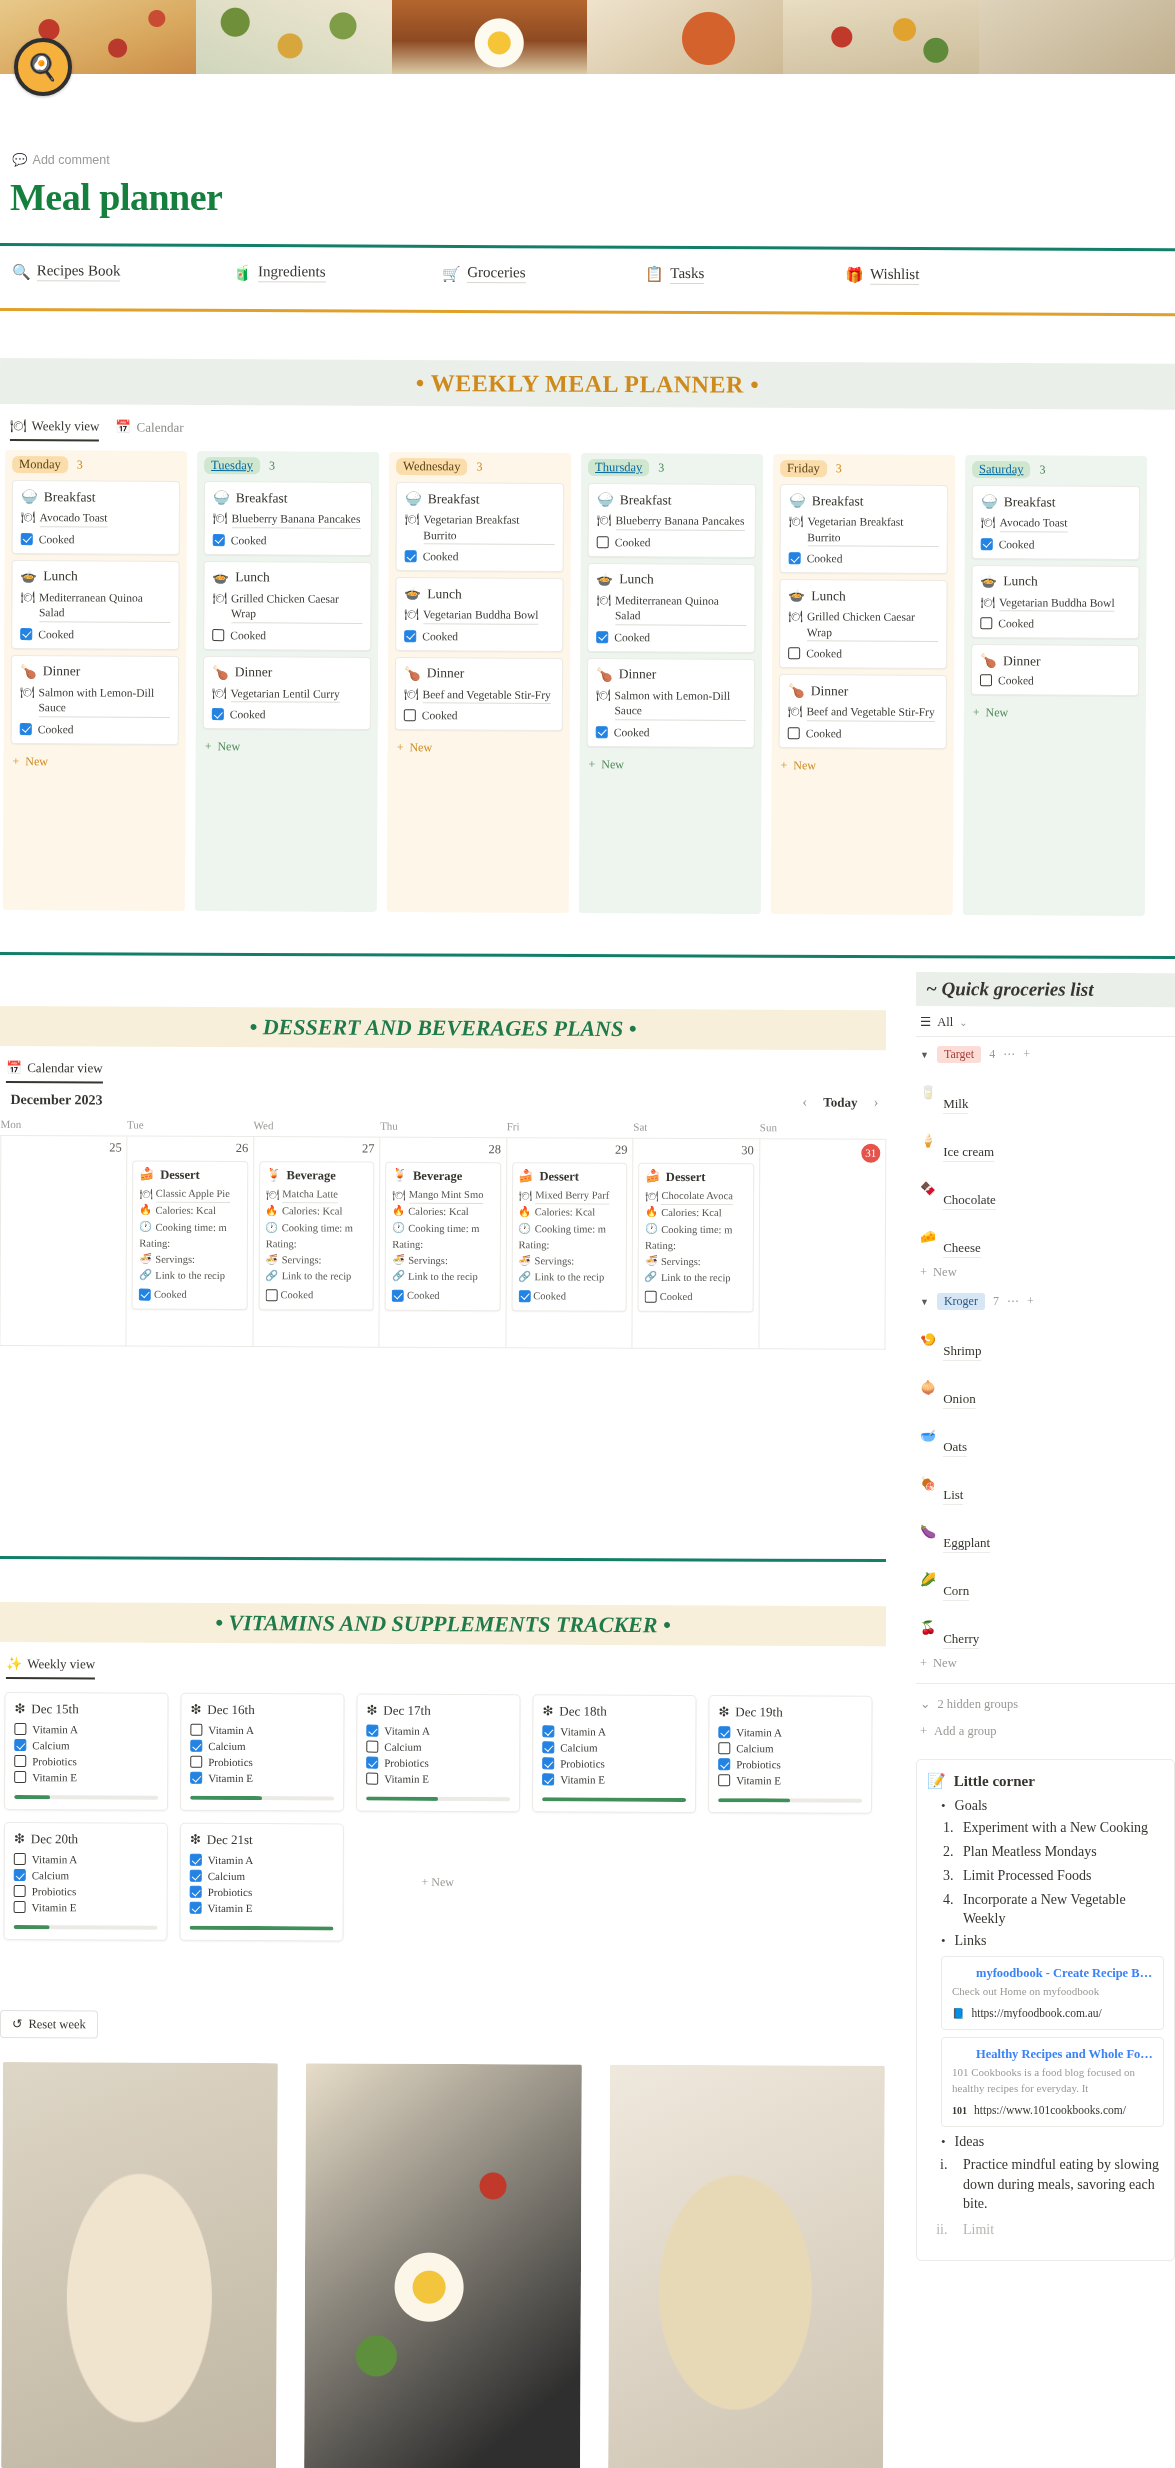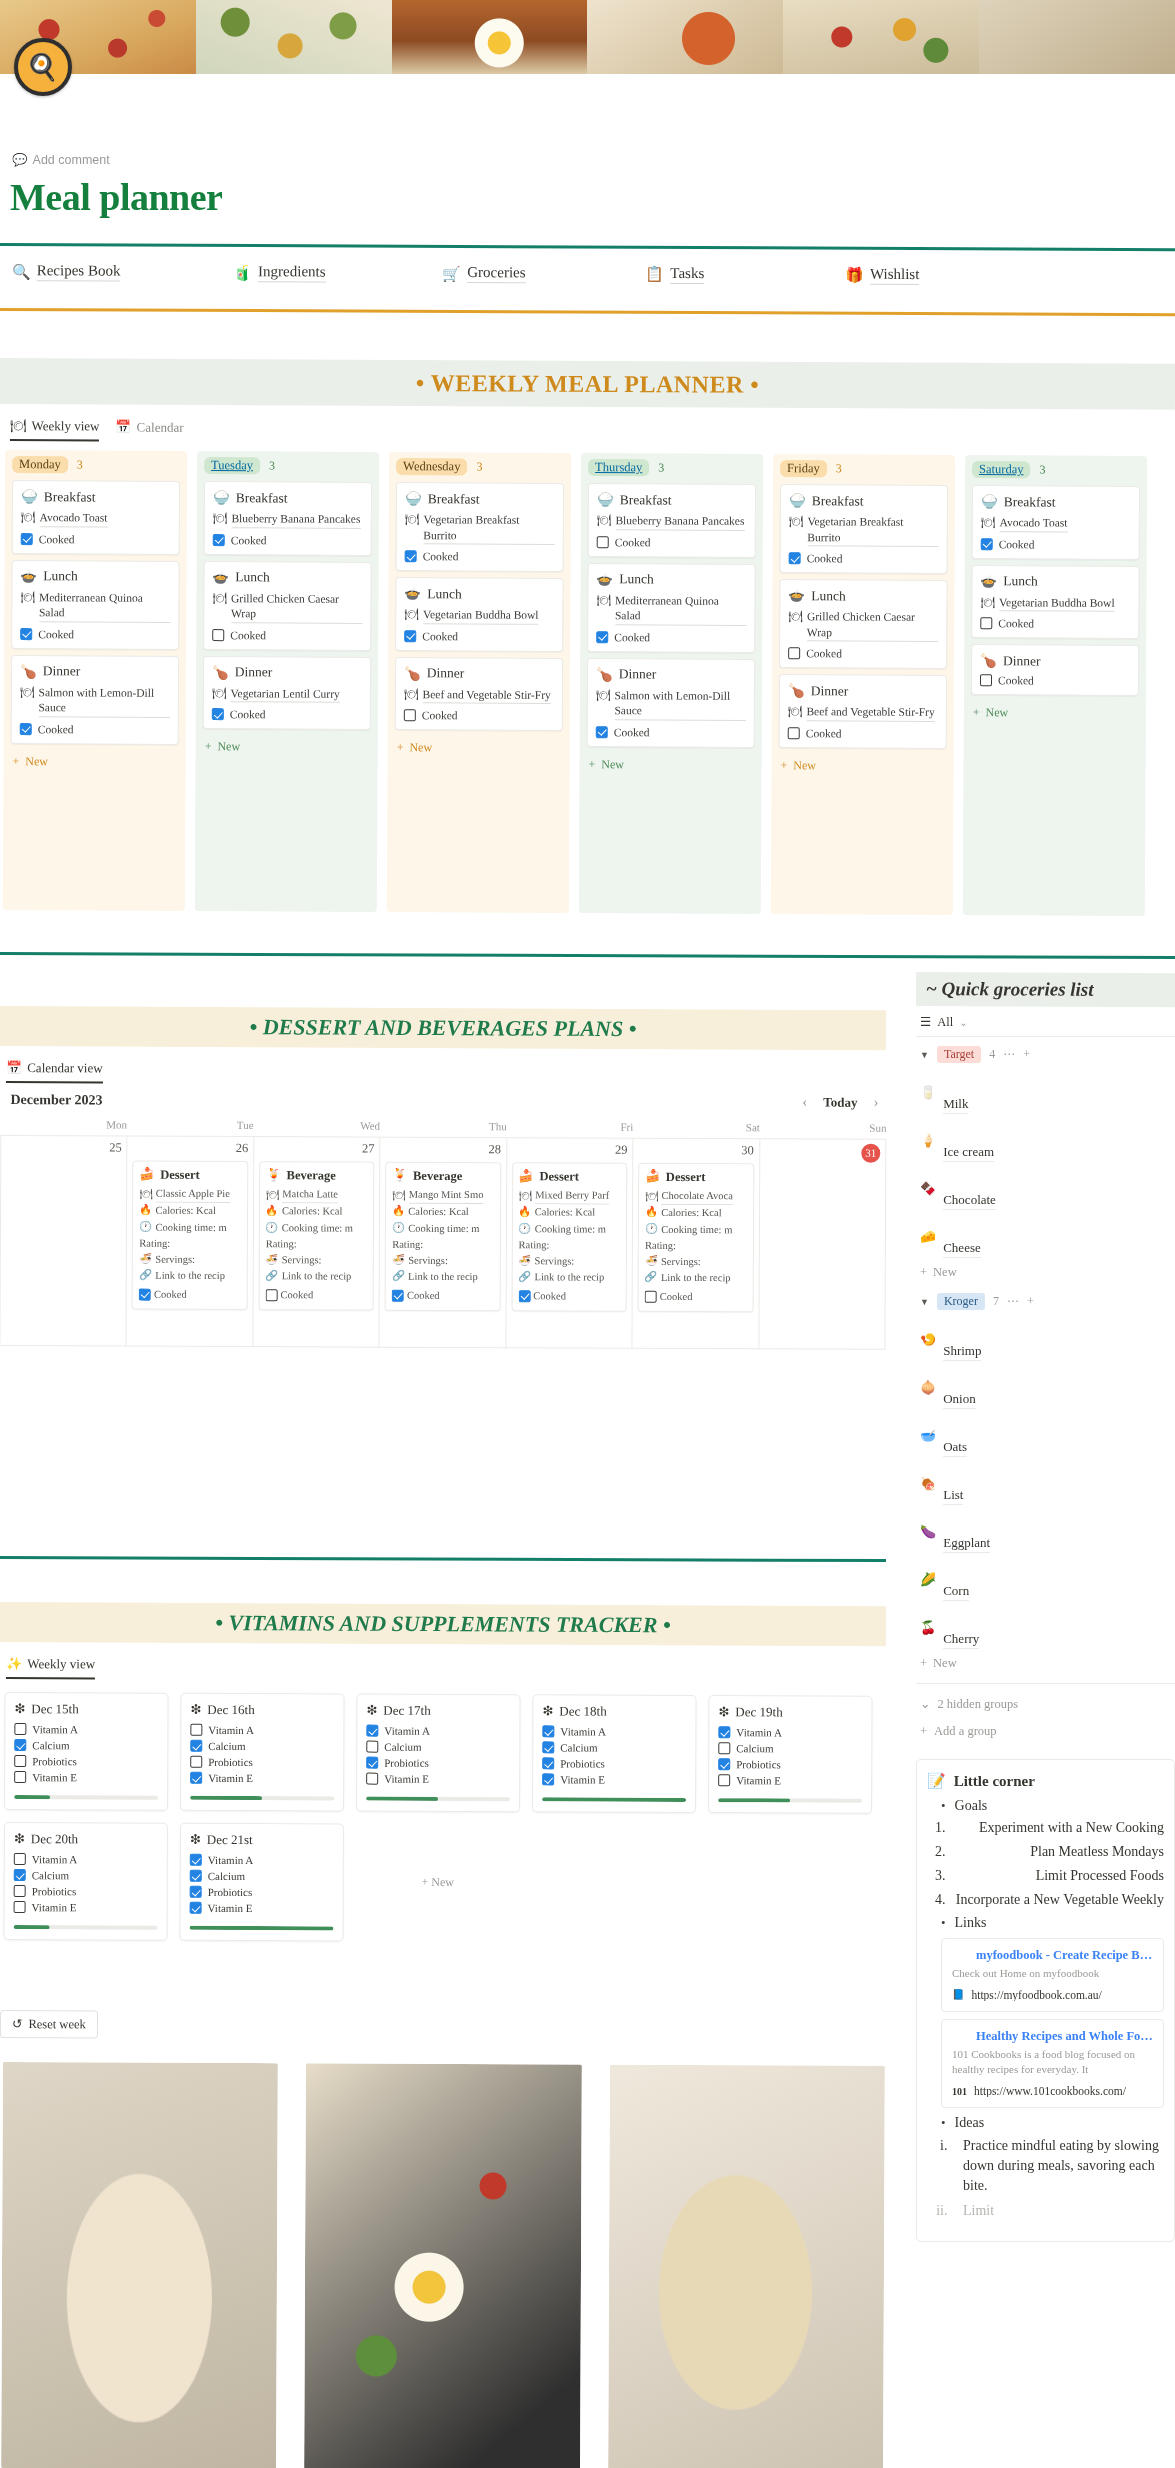--- a/index.html
+++ b/index.html
@@ -169,21 +169,21 @@
     transform: rotate(0.25deg); transform-origin: left center;
   }
   .cal-month { font-size: 14px; font-weight: 700; padding: 0 10px 8px; }
   .cal-nav {
     position: absolute; right: 8px; top: -2px;
     display: flex; align-items: center; gap: 16px;
     font-size: 13px; color: #37352f; font-weight: 700;
   }
   .cal-nav .arr { color: #9b9a97; font-weight: 400; font-size: 15px; }
   .cal-dow { display: flex; border-bottom: 1px solid #eceae6; }
-  .cal-dow div { flex: 1 1 0; text-align: right; font-size: 11px; color: #9b9a97; padding: 2px 0 5px; }
+  .cal-dow div { flex: 1 1 0; text-align: left; font-size: 11px; color: #9b9a97; padding: 2px 0 5px; }
   .cal-row { display: flex; }
   .cal-cell {
     flex: 1 1 0; min-height: 210px; border-right: 1px solid #eceae6;
     border-bottom: 1px solid #eceae6; padding: 4px 5px 6px; position: relative;
   }
   .cal-cell:first-child { border-left: 1px solid #eceae6; }
   .cal-daynum { text-align: right; font-size: 12.5px; color: #5c5a55; margin-bottom: 5px; }
   .cal-daynum.today {
     display: inline-block; float: right; background: #e5534b; color: #fff;
     width: 19px; height: 19px; line-height: 19px; border-radius: 50%;
@@ -285,21 +285,21 @@
   }
   .add-group { font-size: 12.5px; color: #9b9a97; padding: 6px 0 10px 4px; display: flex; gap: 7px; }
 
   .corner {
     border: 1px solid #eceae6; border-radius: 5px; padding: 12px 10px 14px;
     margin-top: 10px; background: #fff;
   }
   .corner-title { font-size: 15px; font-weight: 700; display: flex; align-items: center; gap: 8px; margin-bottom: 8px; }
   .bullet { font-size: 14px; display: flex; gap: 9px; padding-left: 14px; margin: 5px 0; }
   .bullet .dot { font-size: 13px; line-height: 1.2; }
-  .numlist { padding-left: 22px; margin: 4px 0; text-align: right; }
+  .numlist { padding-left: 22px; margin: 4px 8px; }
   .numlist li { font-size: 14px; line-height: 1.35; margin-bottom: 5px; padding-left: 6px; }
   .romlist { padding-left: 24px; margin: 4px 0; list-style: lower-roman; }
   .romlist li { font-size: 14px; line-height: 1.4; margin-bottom: 6px; padding-left: 12px; }
   .romlist li.muted { color: #b6b4b0; }
   .linkcard {
     border: 1px solid #eceae6; border-radius: 4px; padding: 9px 10px 10px;
     margin: 7px 0 7px 14px;
   }
   .lc-title { font-size: 12.5px; font-weight: 700; color: #3b82f6; white-space: nowrap; overflow: hidden; text-overflow: ellipsis; margin-left: 24px; }
   .lc-desc { font-size: 11px; color: #9b9a97; line-height: 1.45; margin: 3px 0 7px; }

